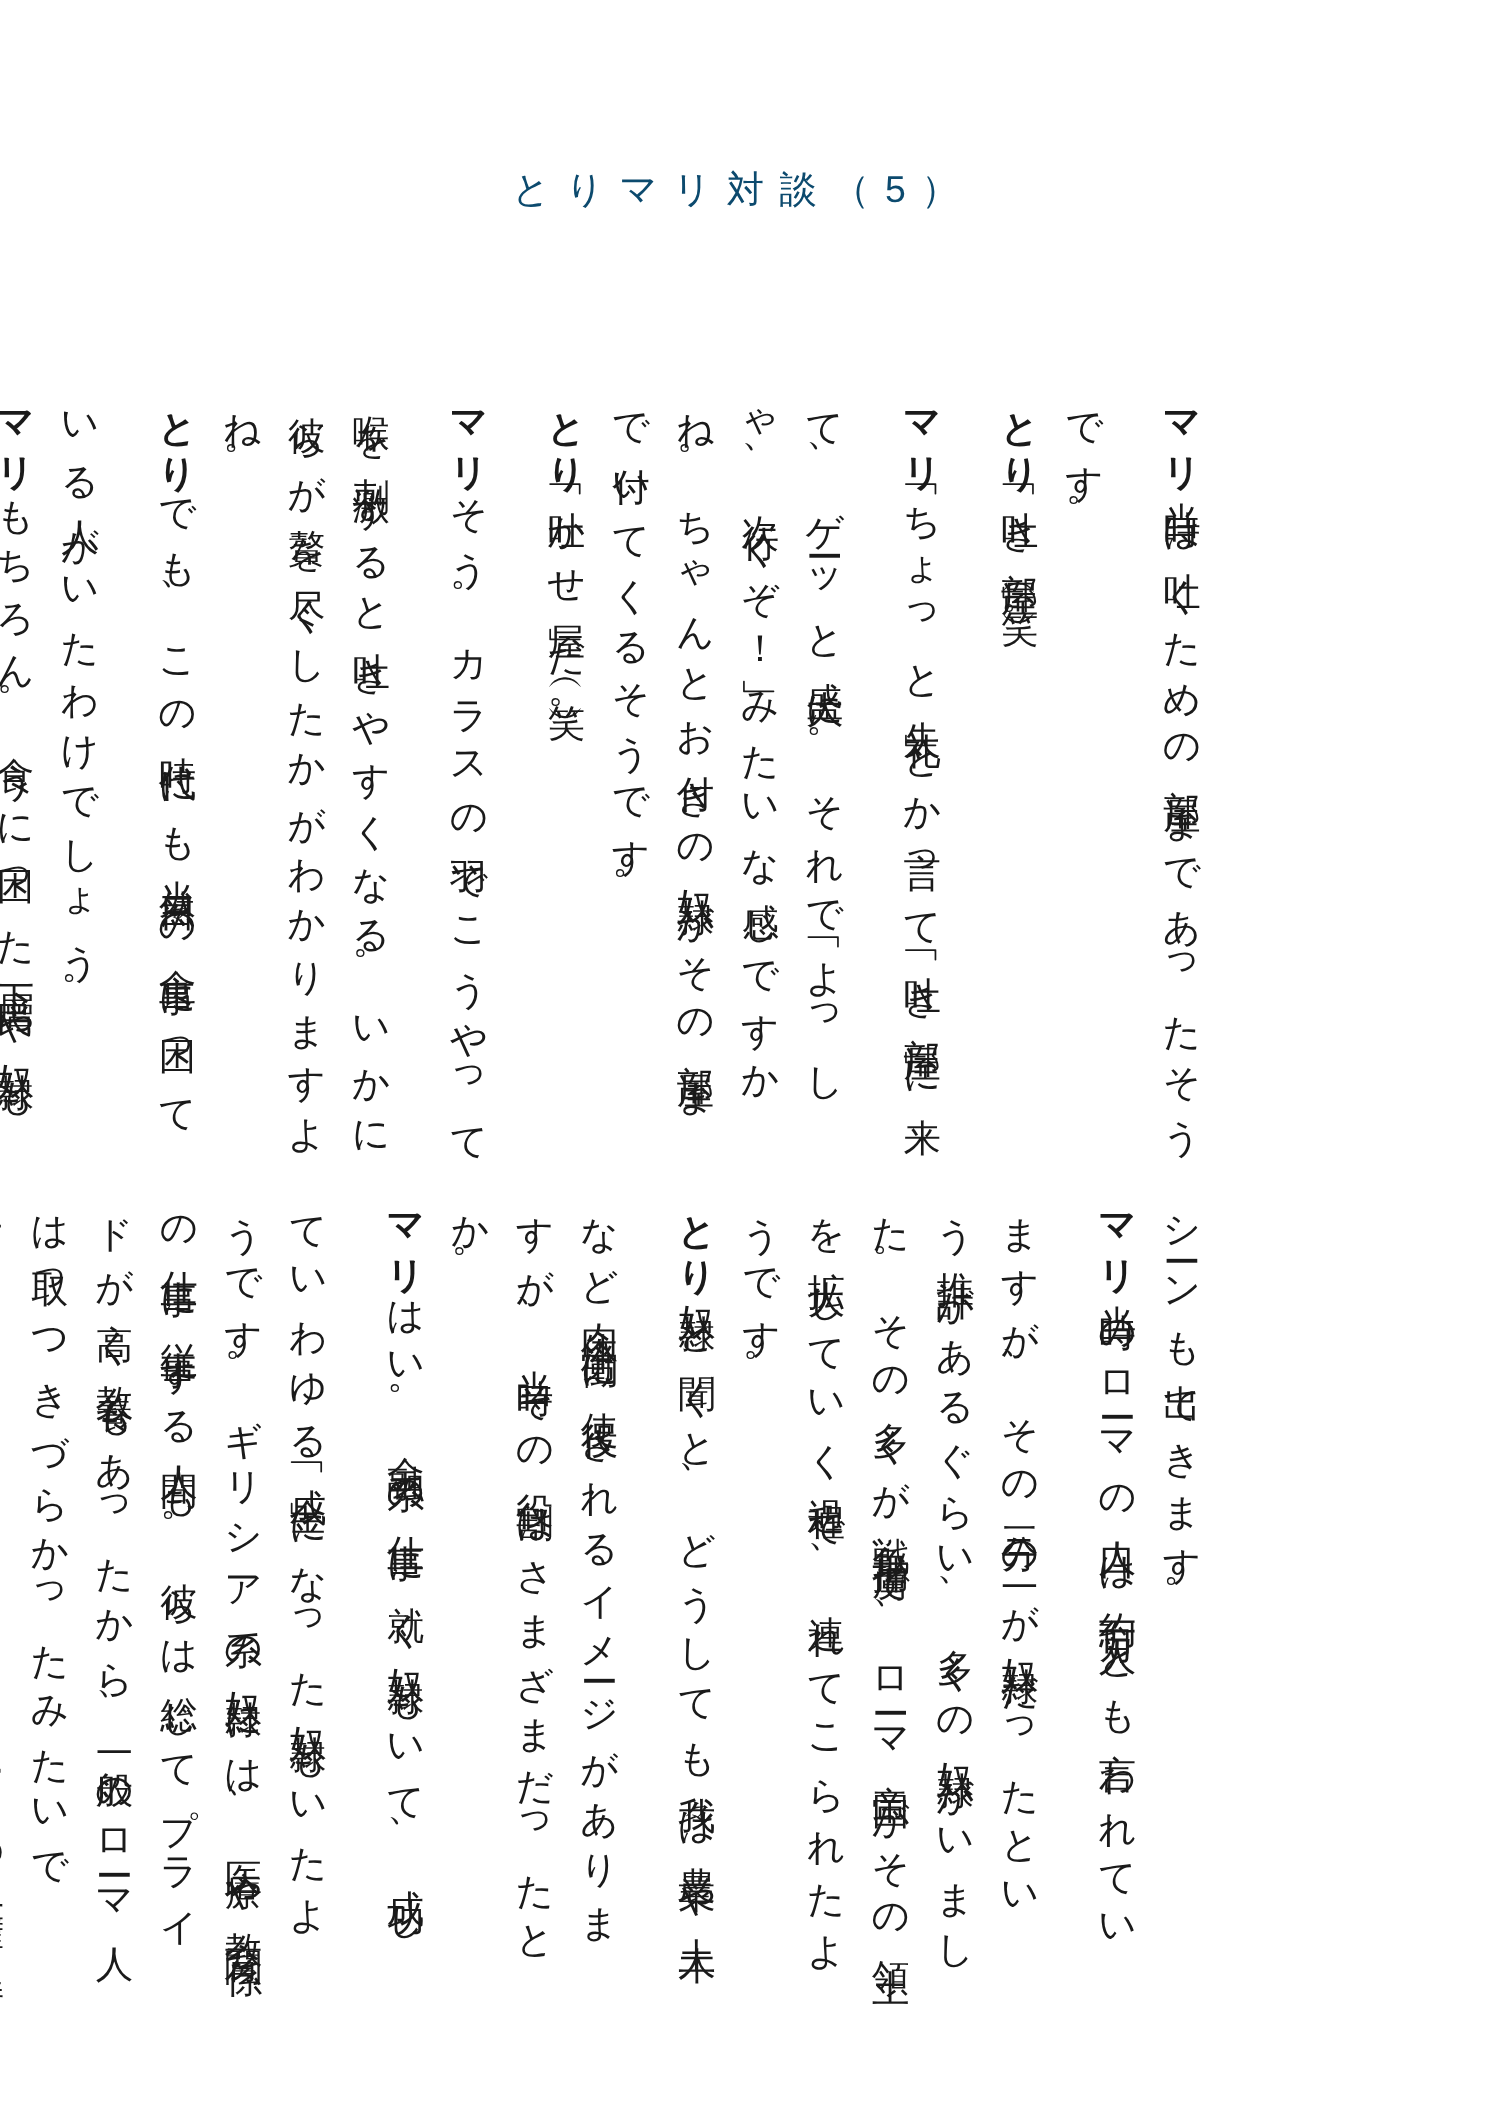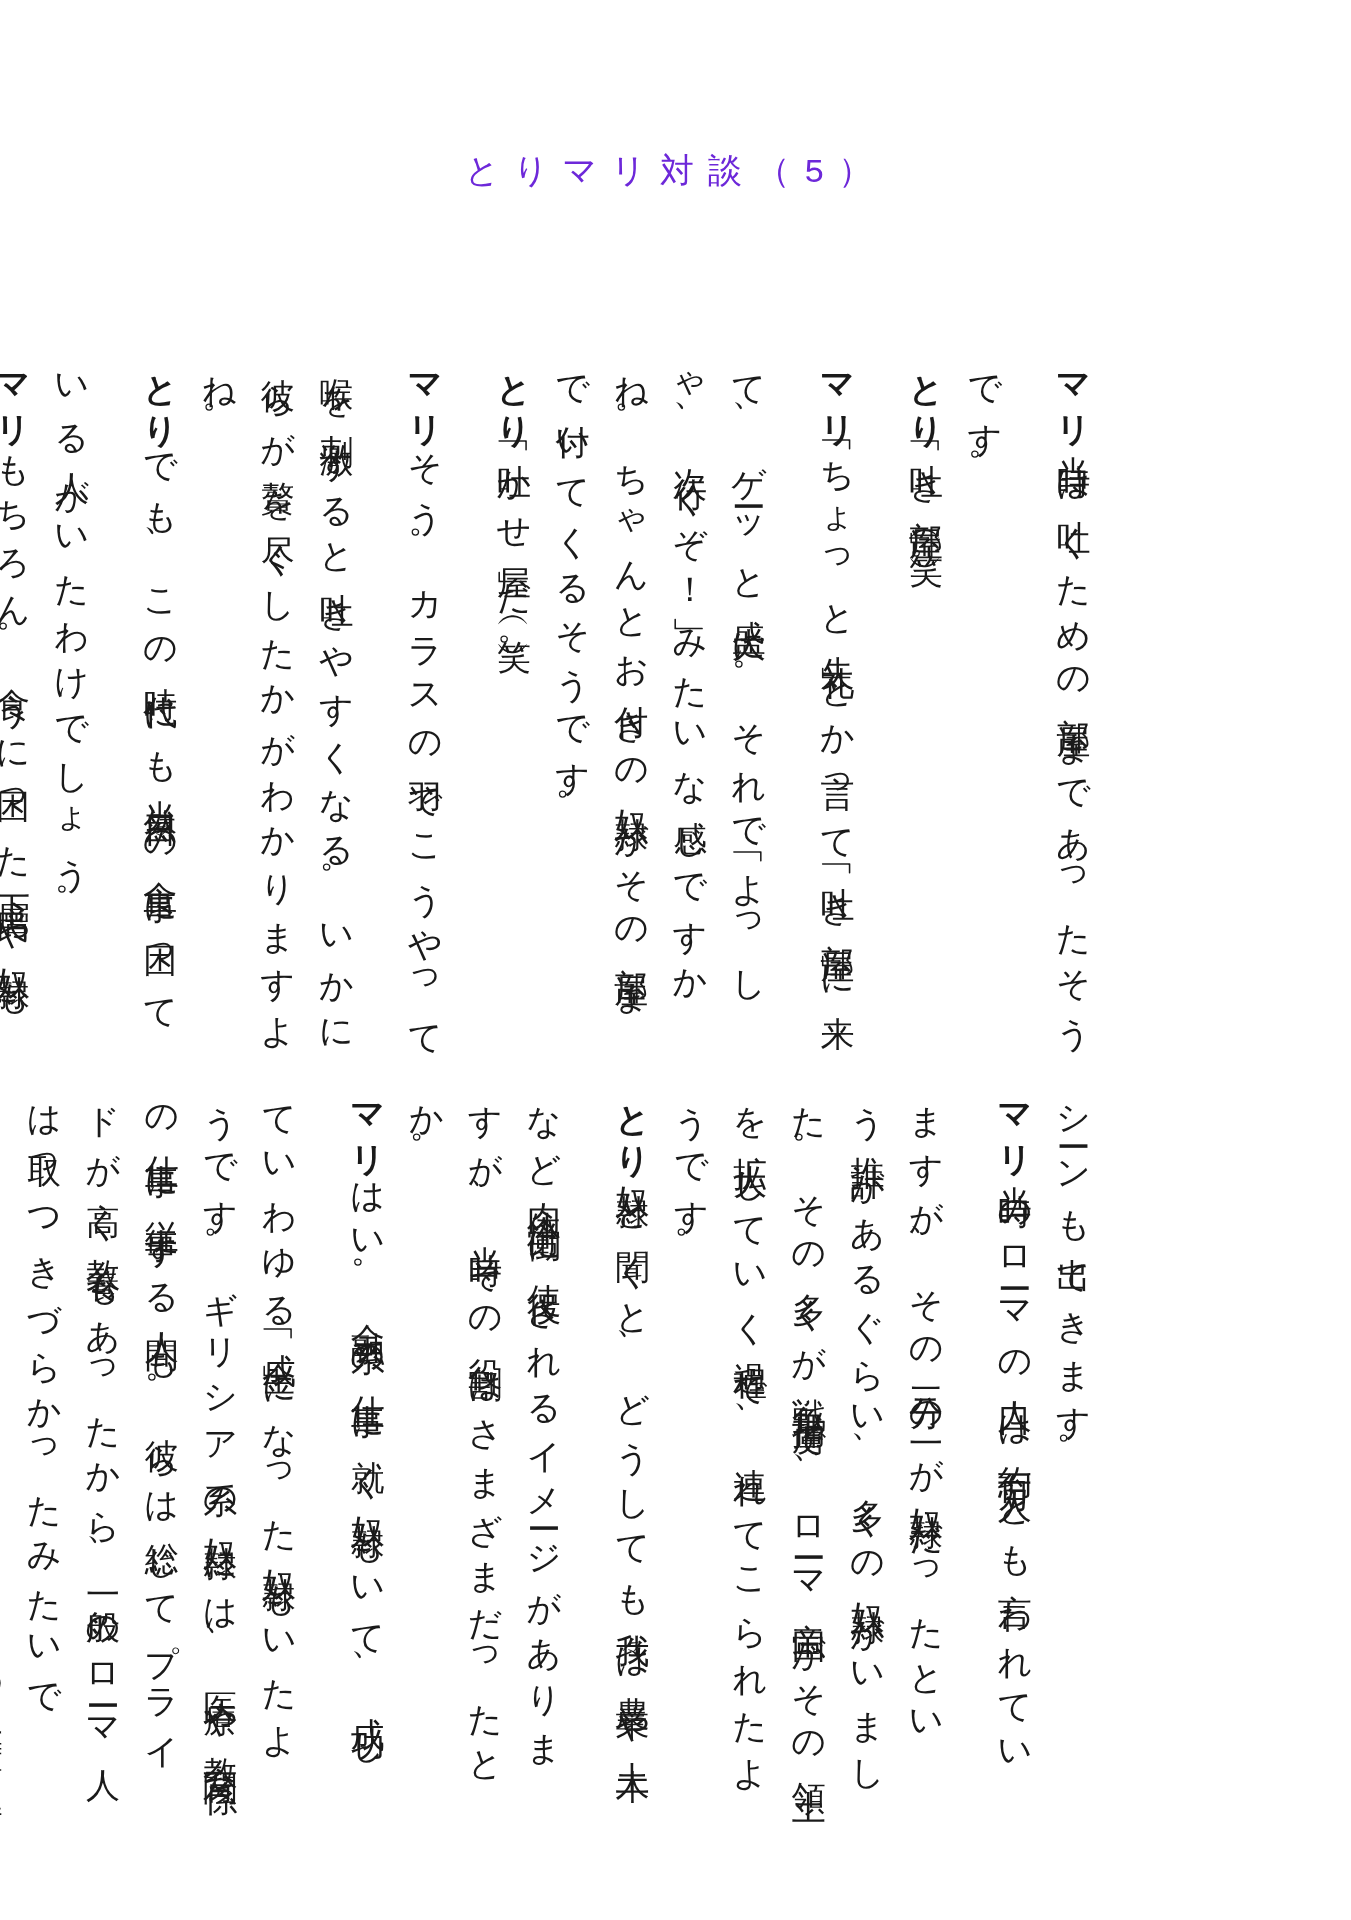--- a/index.html
+++ b/index.html
@@ -1,21 +1,21 @@
 <!DOCTYPE html>
 <html><head>
 <meta charset="utf-8">
 <style>
   html, body { margin: 0; padding: 0; background: #ffffff; }
   body { width: 1351px; height: 1920px; position: relative; overflow: hidden;
          font-family: "DejaVu Sans", "Liberation Sans", sans-serif; color: #1a1a1a; }
   .title {
     position: absolute; top: 148px; left: 0; width: 1351px; text-align: center;
-    font-family: Liberation Mono, monospace;
-    font-size: 34px; letter-spacing: 14px; color: #6d28d9; line-height: 50px;
+    font-family: Liberation Sans, sans-serif;
+    font-size: 34px; letter-spacing: 14px; color: #0c4a6e; line-height: 50px;
   }
   .block {
     position: absolute; right: 240px; width: 1000px; height: 700px;
     writing-mode: vertical-rl; text-orientation: upright;
     font-size: 34px; line-height: 58.7px; letter-spacing: 8.5px;
   }
   .block.upper { top: 352px; right: 248px; }
   .block.lower { top: 1082px; right: 248px; }
   .turn { display: block; }
   .speaker {

